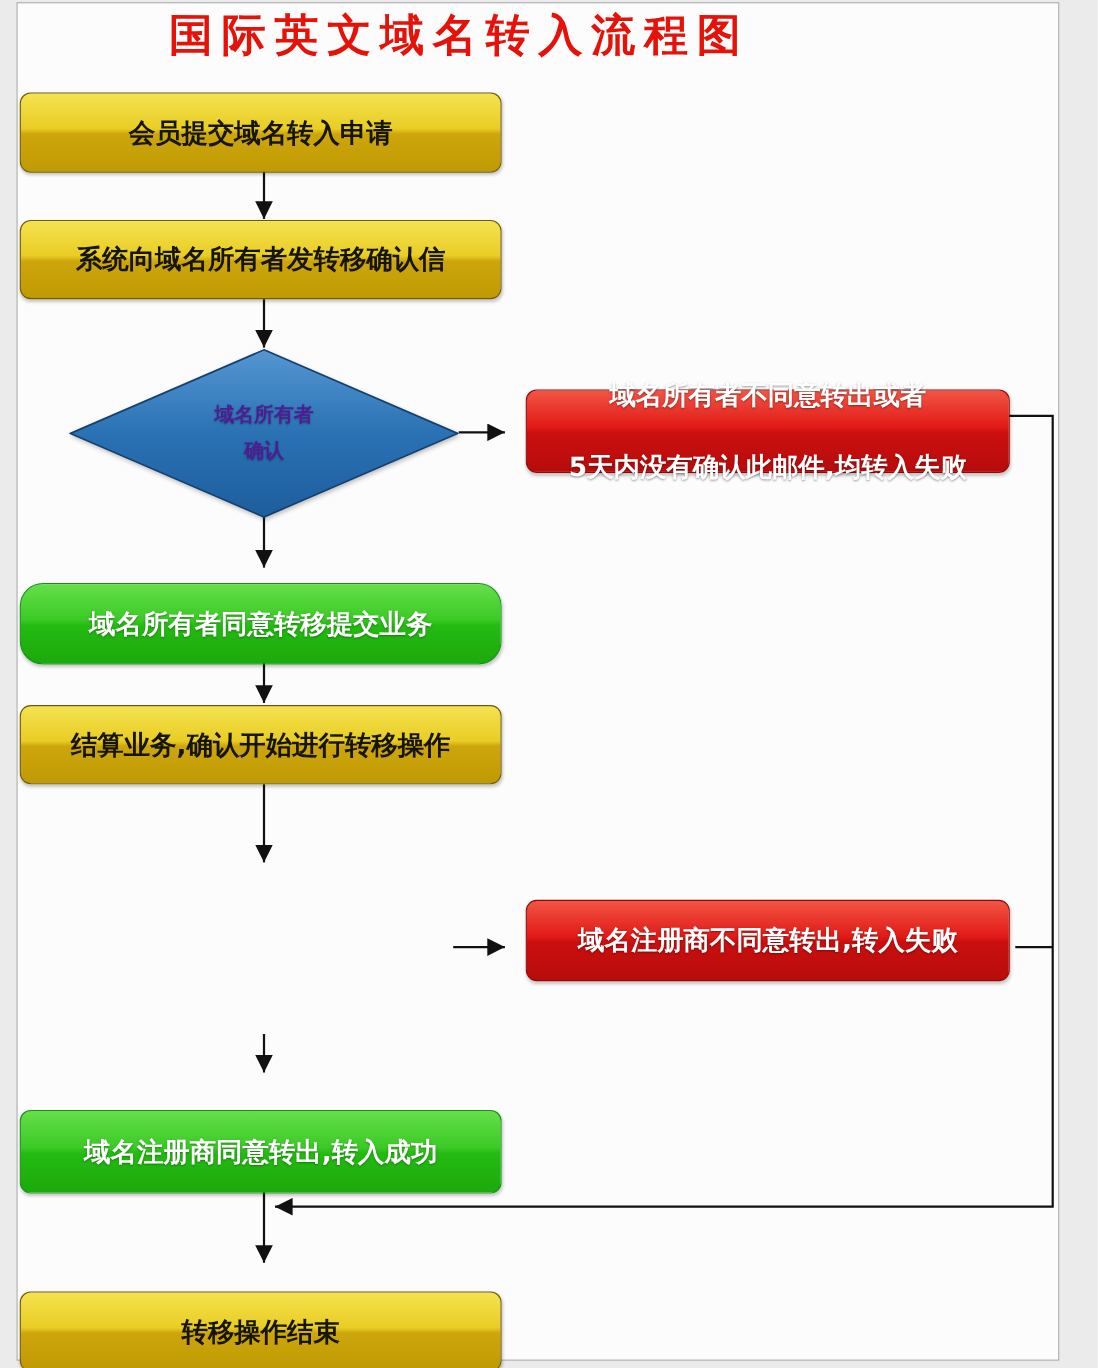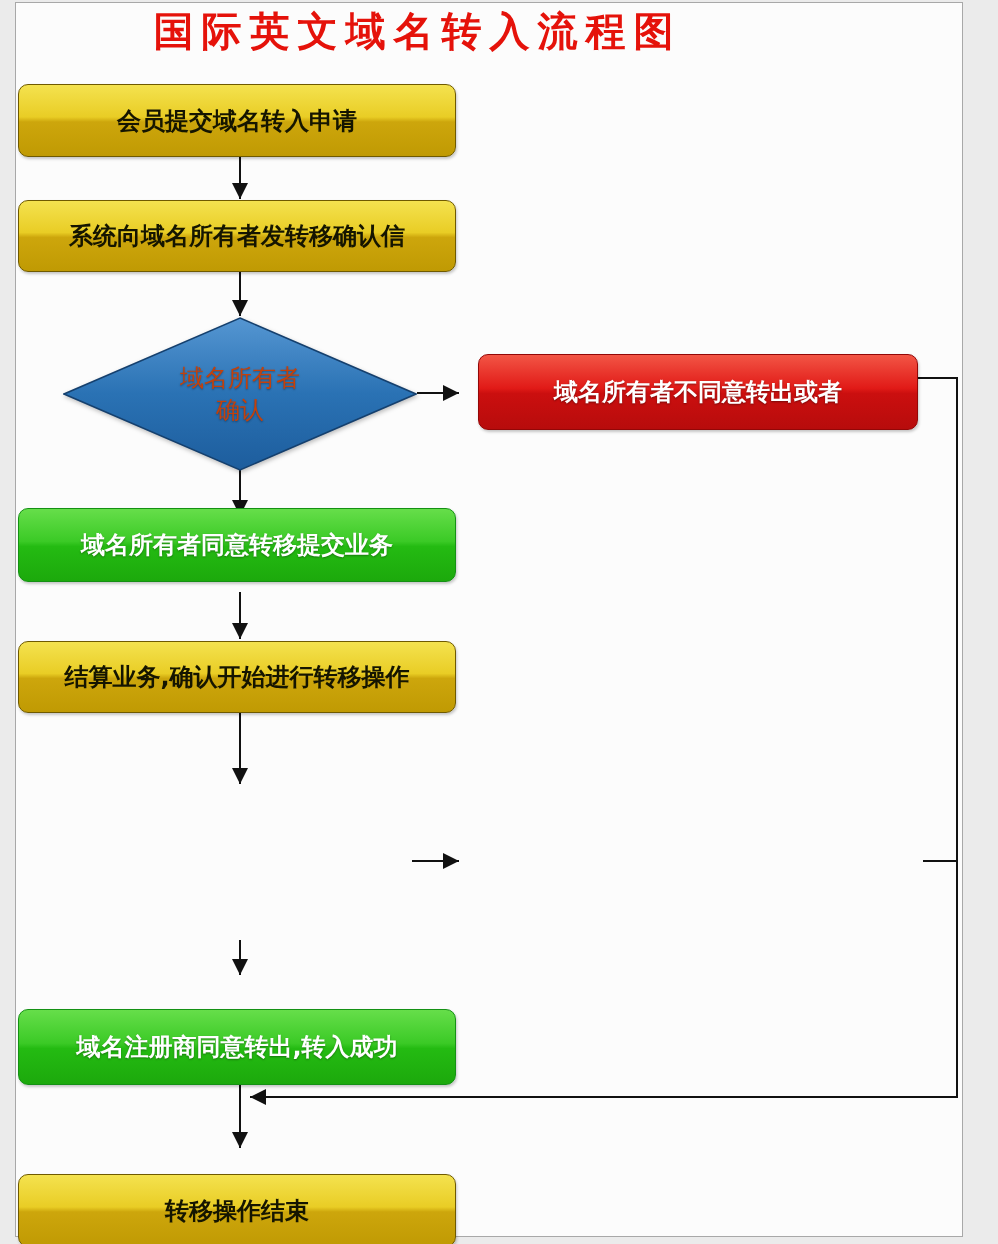--- a/index.html
+++ b/index.html
@@ -30,21 +30,21 @@
     background:linear-gradient(180deg,#66de4a 0%,#3bca26 45%,#24bb12 52%,#1ca90c 100%);
     border:1px solid #149114;color:#ffffff;text-shadow:0 1px 2px rgba(0,0,0,0.35);
   }
   .red{
     background:linear-gradient(180deg,#f25545 0%,#e11a17 45%,#cb0f0f 52%,#b70c0c 100%);
     border:1px solid #930707;color:#ffffff;text-shadow:0 1px 2px rgba(0,0,0,0.4);gap:36px;
   }
   .col{left:18px;width:438px;}
   .diamond{
     position:absolute;display:flex;align-items:center;justify-content:center;
-    flex-direction:column;color:#c2410c;font-size:24px;font-weight:normal;
+    flex-direction:column;color:#4c1d95;font-size:18px;font-weight:bold;
     text-align:center;line-height:32px;text-shadow:0 1px 2px rgba(0,0,0,0.35);
   }
   .diamond svg{position:absolute;left:0;top:0;filter:drop-shadow(1px 2px 2px rgba(0,0,0,0.25));}
   .diamond .dtext{position:relative;z-index:1;}
   .connectors{position:absolute;left:0;top:0;pointer-events:none;}
 </style>
 </head>
 <body>
 
 <div class="stage">
@@ -91,31 +91,35 @@
         </linearGradient>
       </defs>
       <polygon points="177,1 353,77 177,153 1,77" fill="url(#bluegrad)" stroke="#15406e" stroke-width="1.5"></polygon>
     </svg>
     <div class="dtext">域名所有者</div>
     <div class="dtext">确认</div>
   </div>
 
   <div class="node red" style="left:478px;top:354px;width:440px;height:76px;">
     <div>域名所有者不同意转出或者</div>
+    <div>5天内没有确认此邮件,均转入失败</div>
   </div>
 
-  <div class="node green col" style="top:508px;height:74px;">
+  <div class="node green col" style="top:530px;height:74px;border-radius:21px;">
     <span>域名所有者同意转移提交业务</span>
   </div>
 
   <div class="node yellow col" style="top:641px;height:72px;">
     <span>结算业务,确认开始进行转移操作</span>
   </div>
 
 
+  <div class="node red" style="left:478px;top:818px;width:440px;height:74px;">
+    <span>域名注册商不同意转出,转入失败</span>
+  </div>
 
   <div class="node green col" style="top:978px;height:76px;margin-top:31px;">
     <span>域名注册商同意转出,转入成功</span>
   </div>
 
   <div class="node yellow col" style="top:1162px;height:73px;margin-top:12px;">
     <span>转移操作结束</span>
   </div>
 </div>
 

